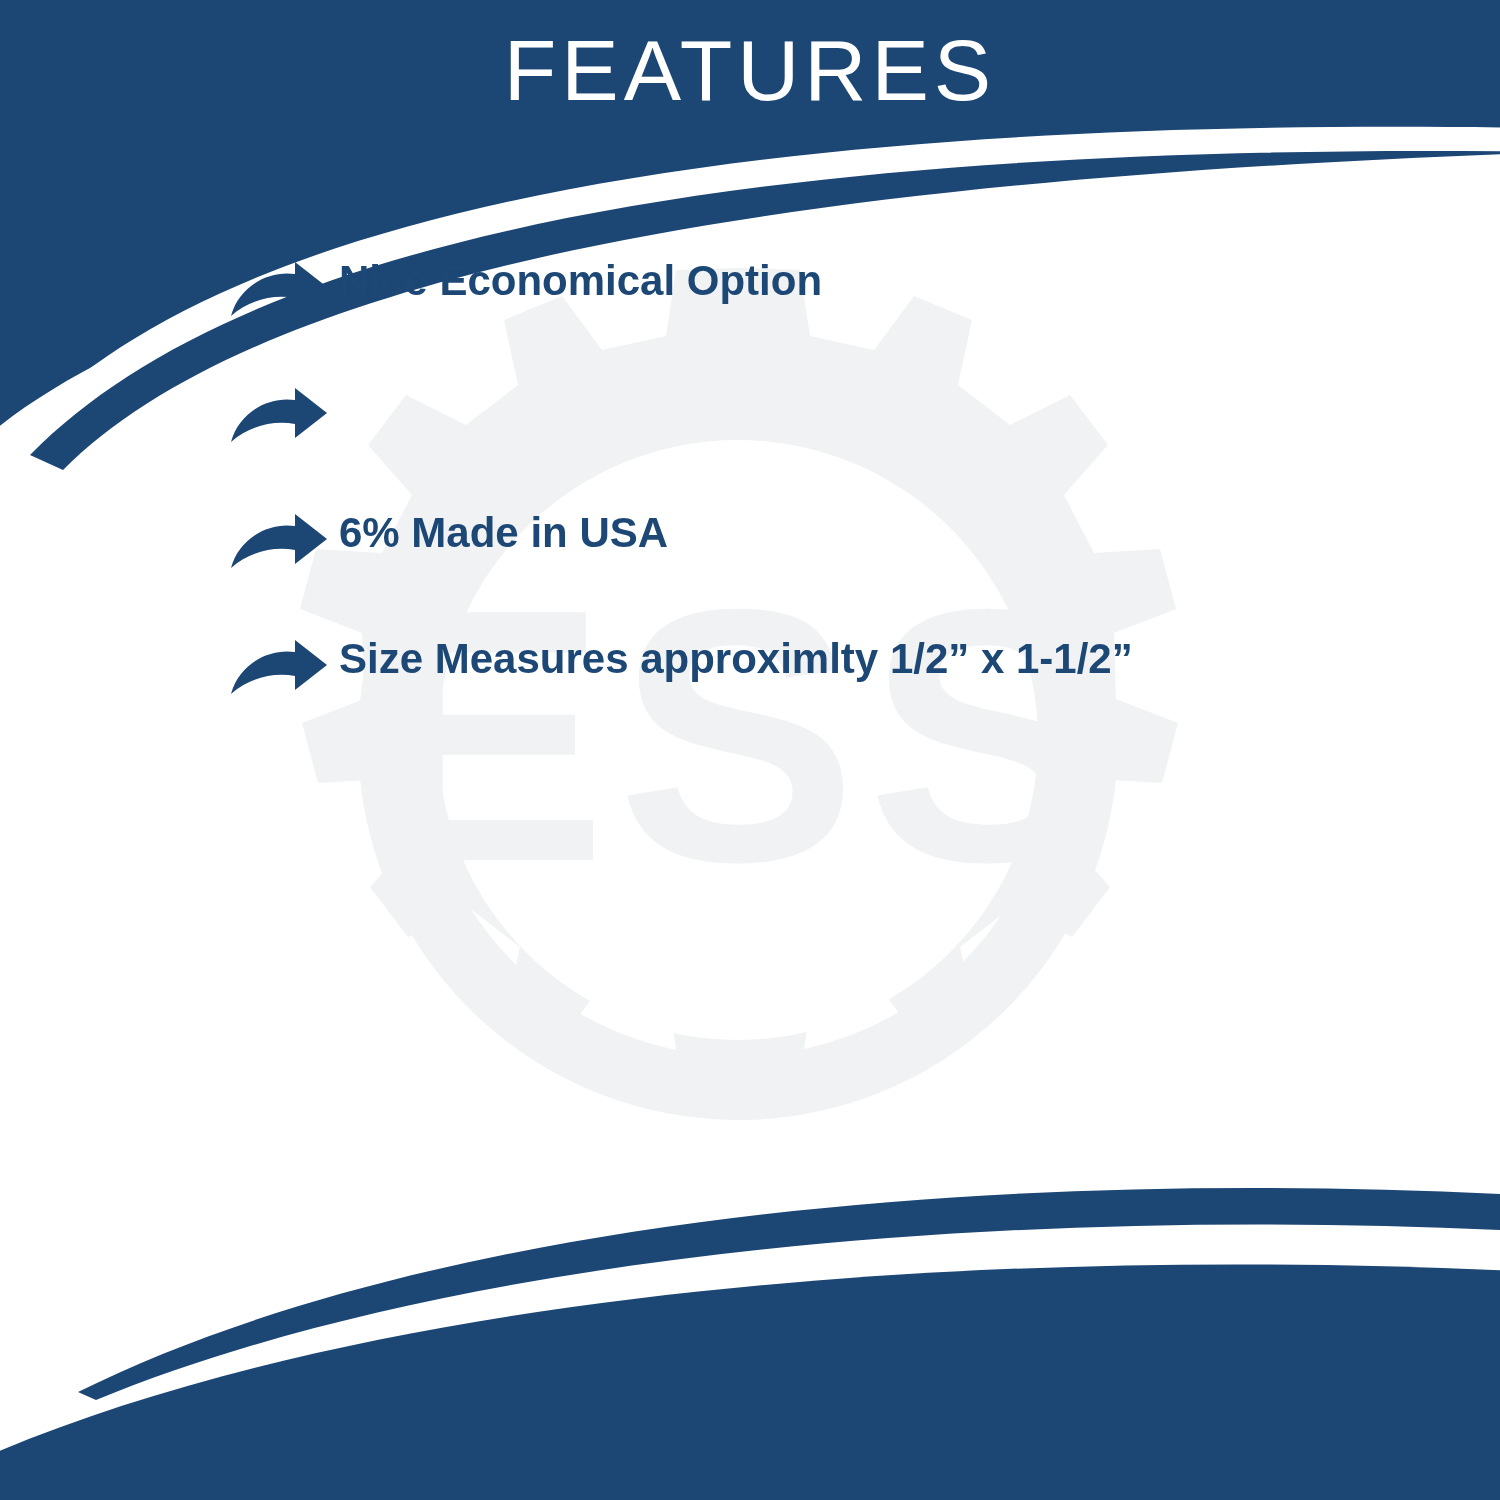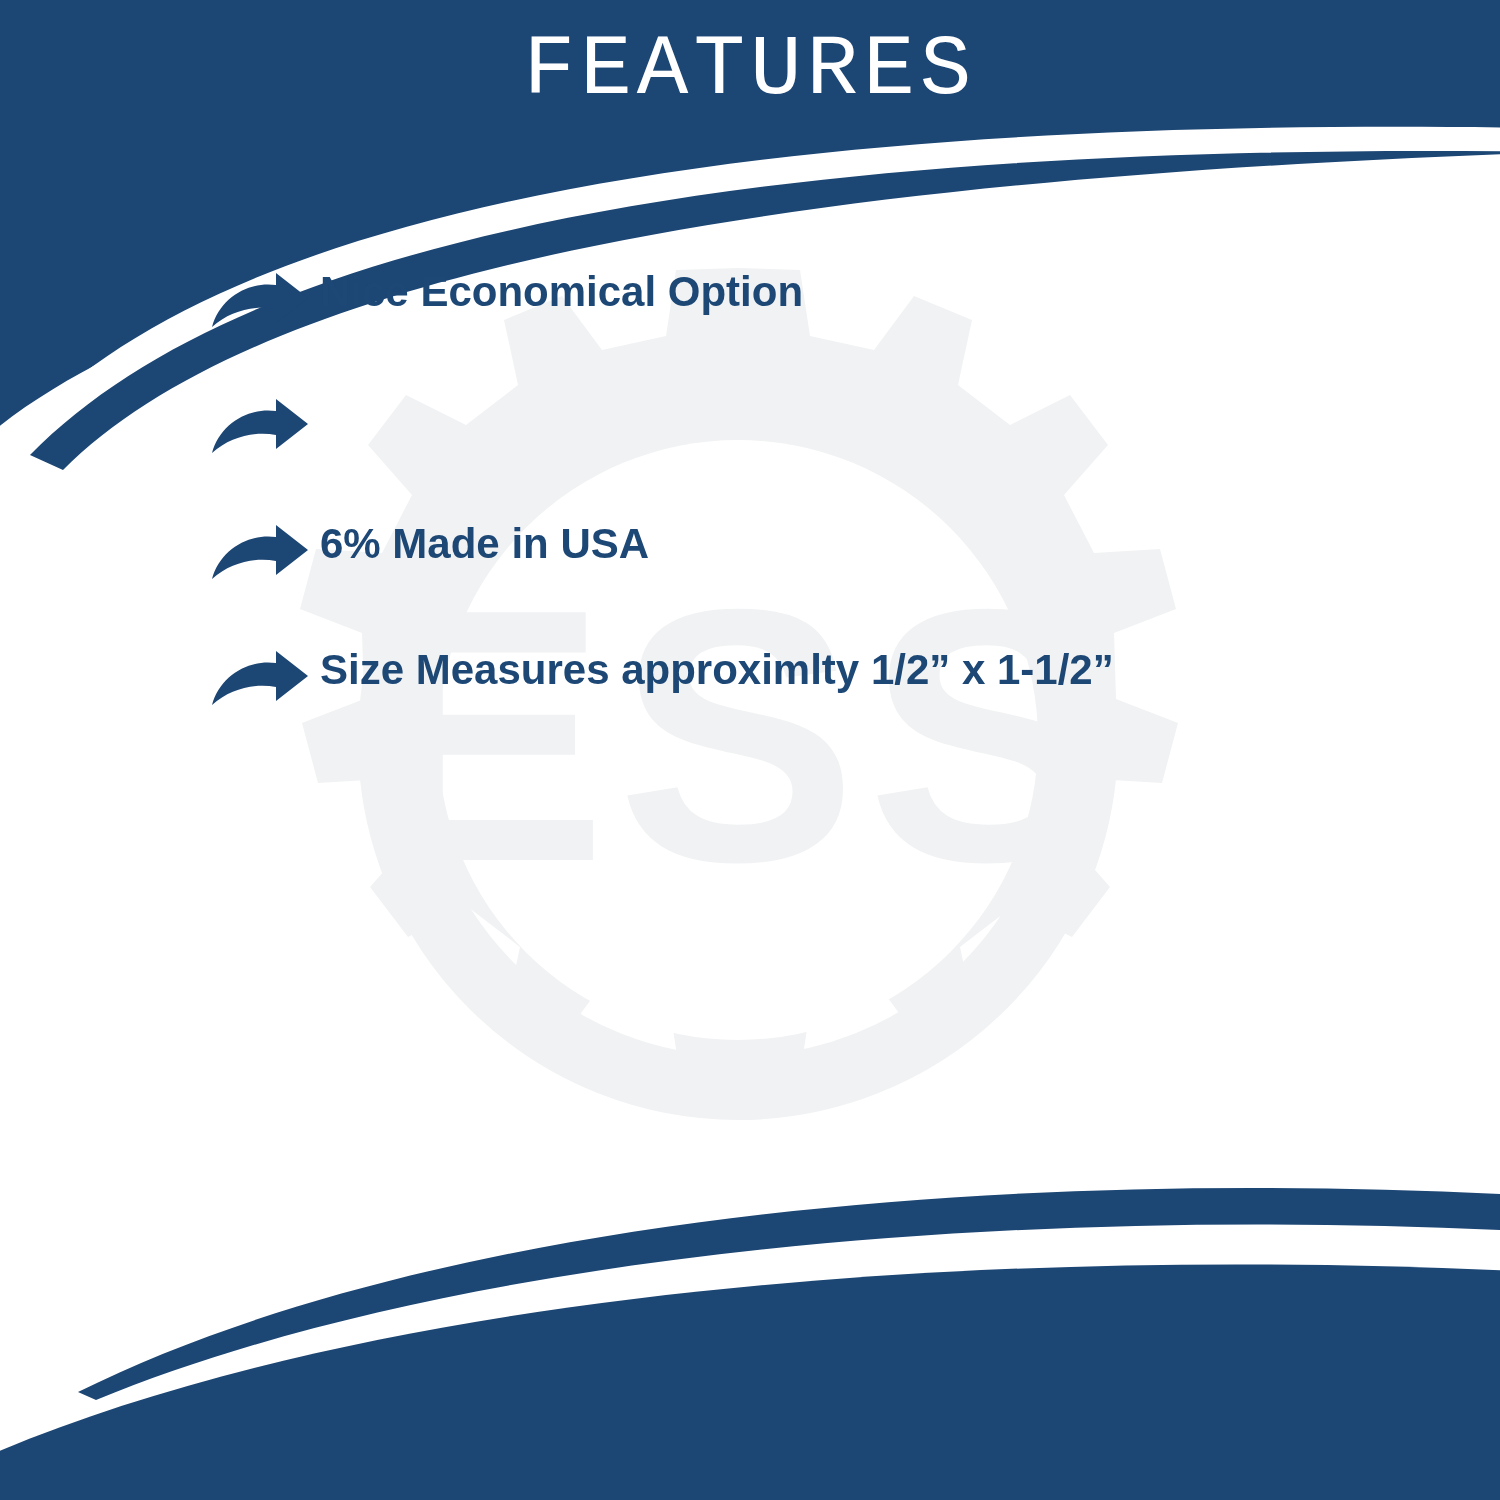--- a/index.html
+++ b/index.html
@@ -38,31 +38,32 @@
     align-items: center;
     justify-content: center;
     z-index: 5;
   }
   #title {
     color: #ffffff;
     font-size: 86px;
     font-weight: 400;
     letter-spacing: 5px;
     line-height: 1;
-    font-family: Liberation Mono, monospace;
+    font-family: Liberation Sans, sans-serif;
     white-space: nowrap;
   }
 
   
   #features {
     position: absolute;
     left: 0;
-    top: 265px;
+    top: 254px;
     width: 1324px;
     z-index: 4;
+    padding-left: 19px;
   }
   .feature-row {
     display: flex;
     align-items: flex-start;
     padding-left: 210px;
     margin-bottom: 58px;
   }
   .arrow-wrap {
     flex: 0 0 auto;
     width: 110px;

